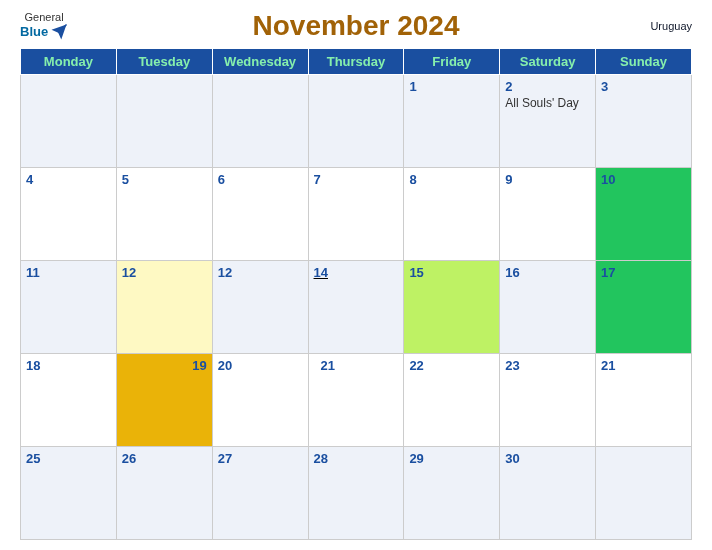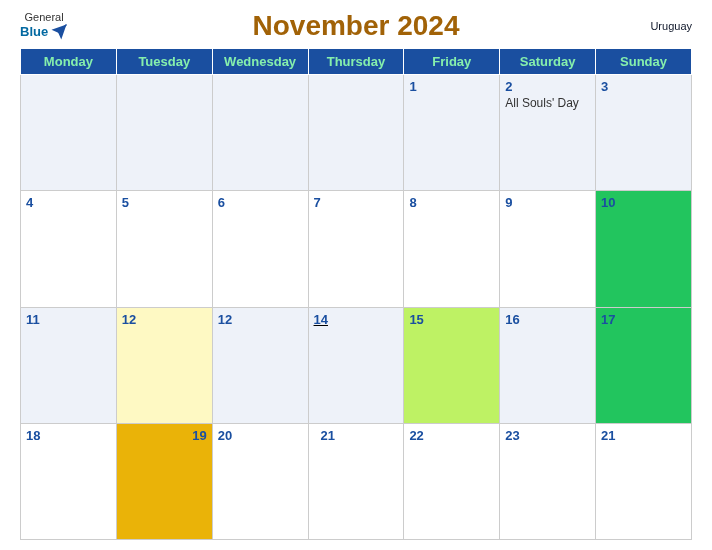--- a/index.html
+++ b/index.html
@@ -198,14 +198,35 @@
         <td style="background: rgb(255, 255, 255);">
           <span class="day-number">22</span>
         </td>
         <td style="background: rgb(255, 255, 255);">
           <span class="day-number">23</span>
         </td>
         <td style="background: rgb(255, 255, 255);">
           <span class="day-number">21</span>
         </td>
       </tr>
+      <tr>
+        <td style="background: rgb(238, 242, 249);">
+          <span class="day-number">25</span>
+        </td>
+        <td style="background: rgb(238, 242, 249);">
+          <span class="day-number">26</span>
+        </td>
+        <td style="background: rgb(238, 242, 249);">
+          <span class="day-number">27</span>
+        </td>
+        <td style="background: rgb(238, 242, 249);">
+          <span class="day-number">28</span>
+        </td>
+        <td style="background: rgb(238, 242, 249);">
+          <span class="day-number">29</span>
+        </td>
+        <td style="background: rgb(238, 242, 249);">
+          <span class="day-number">30</span>
+        </td>
+        <td style="background: rgb(238, 242, 249);"></td>
+      </tr>
     </tbody>
 </table>
 
 </body></html>

